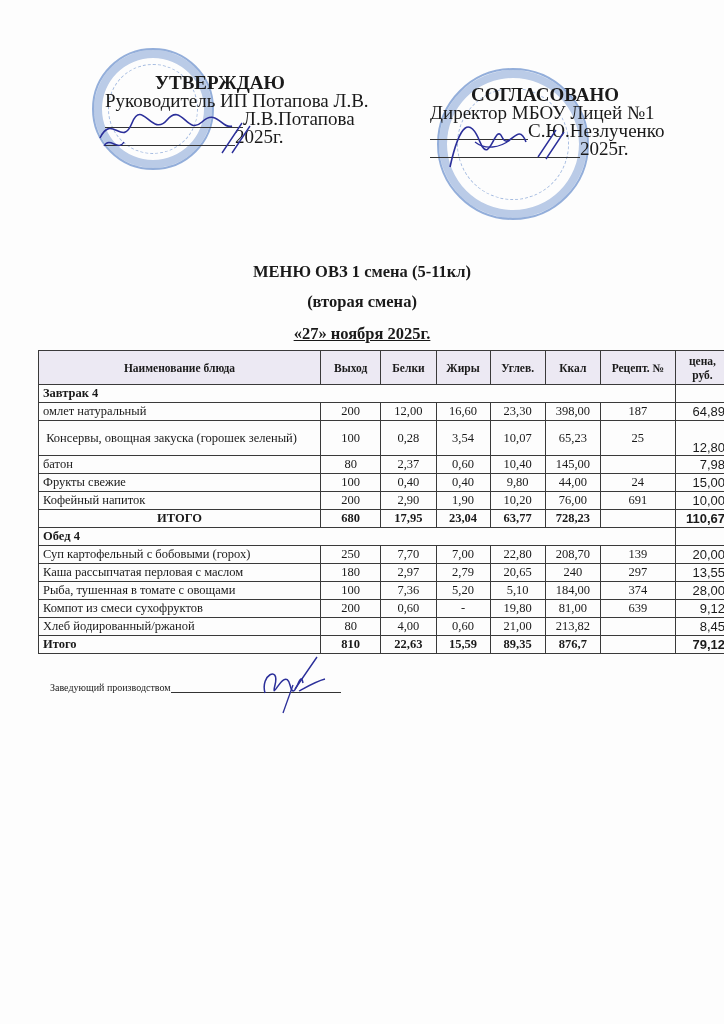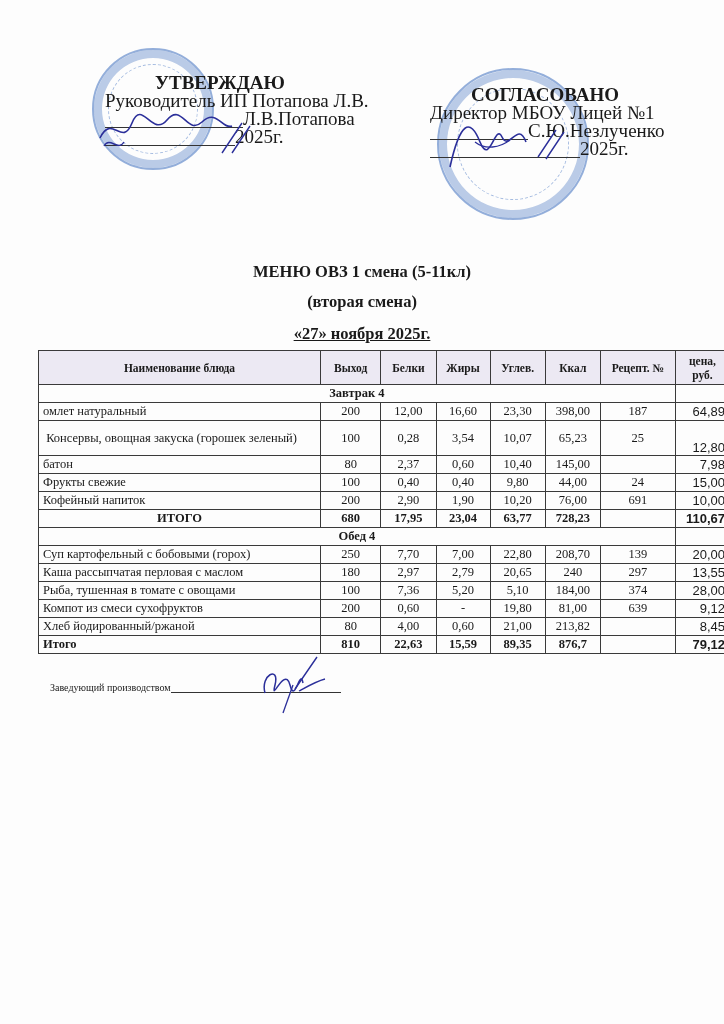--- a/index.html
+++ b/index.html
@@ -31,21 +31,21 @@
   .t1 { top: 262px; } .t2 { top: 292px; } .t3 { top: 324px; text-decoration: underline; }
 
   table.menu {
     position: absolute; left: 38px; top: 350px; width: 692px;
     border-collapse: collapse; font-size: 12.5px;
   }
   table.menu th, table.menu td { border: 1px solid #3a3a3a; padding: 0 4px; height: 17px; }
   table.menu th { background: #ece9f3; font-weight: bold; font-size: 11.5px; text-align: center; height: 33px; line-height: 14px; }
   table.menu td.num { text-align: center; }
   table.menu td.price { text-align: right; font-family: "Liberation Sans", "DejaVu Sans", sans-serif; font-size: 13px; }
-  table.menu td.section { text-align: center; font-weight: bold; border-right: none; }
+  table.menu td.section { font-weight: bold; border-right: none; }
   table.menu tr.total td { font-weight: bold; }
   table.menu tr.total td.name-total { text-align: center; }
   table.menu tr.tall td { height: 34px; }
   table.menu tr.tall td.price { vertical-align: bottom; }
 
   .footer { position: absolute; left: 50px; top: 678px; font-size: 10px; }
   .footer .sigline { display: inline-block; width: 170px; border-bottom: 1px solid #333; vertical-align: bottom; height: 14px; }
 </style>
 </head>
 <body>

